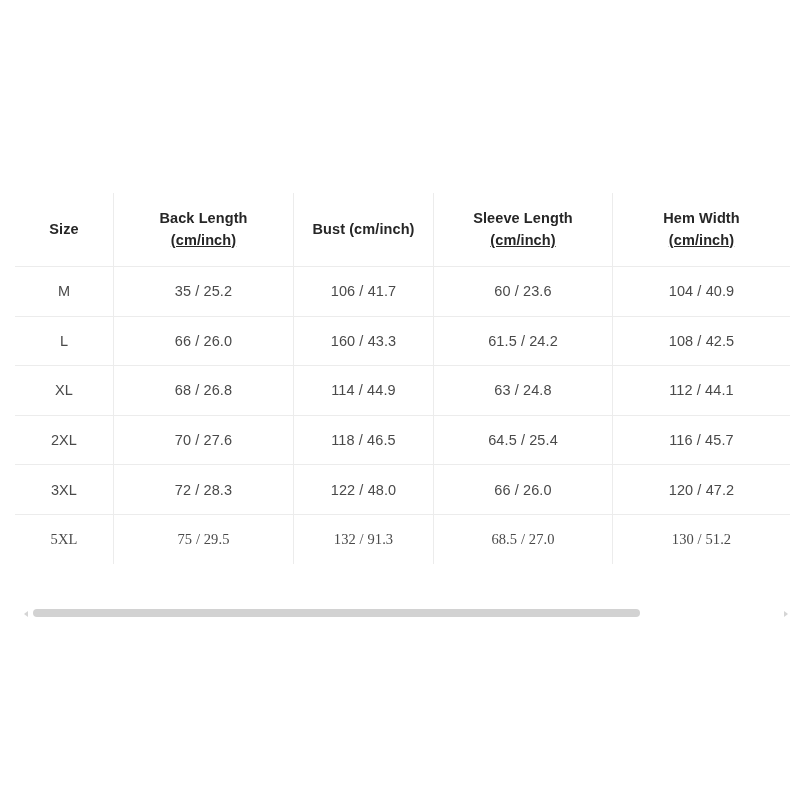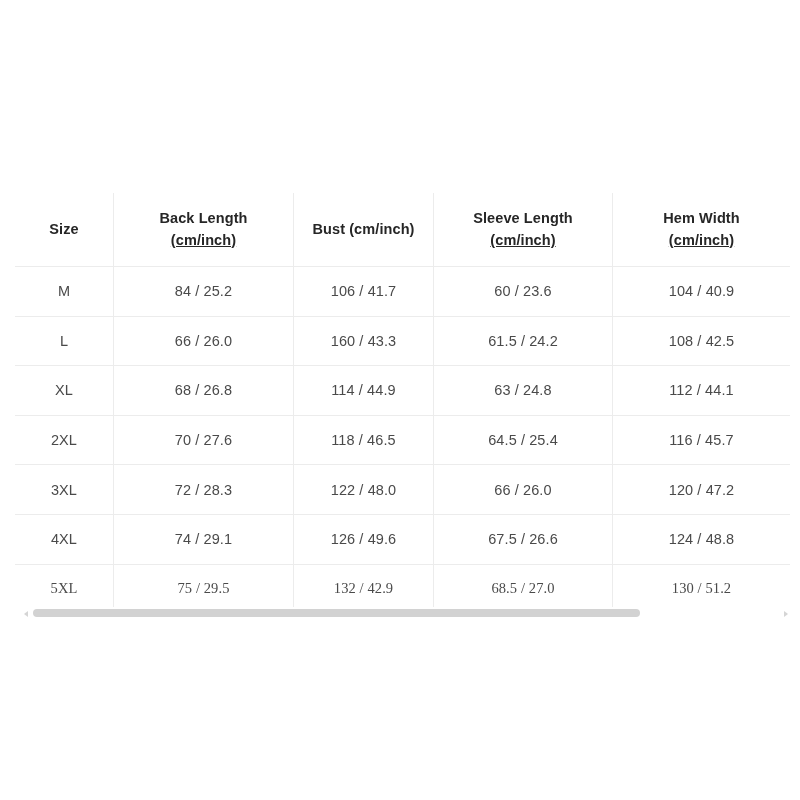--- a/index.html
+++ b/index.html
@@ -167,21 +167,21 @@
         </th>
         <th>
           <span class="hdr-l1">Hem Width</span>
           <span class="hdr-l2">(cm/inch)</span>
         </th>
       </tr>
     </thead>
     <tbody>
       <tr>
         <td class="cell-size">M</td>
-        <td>84 / 25.2</td>
+        <td>35 / 25.2</td>
         <td>106 / 41.7</td>
         <td>60 / 23.6</td>
         <td>104 / 40.9</td>
       </tr>
       <tr>
         <td class="cell-size">L</td>
         <td>66 / 26.0</td>
         <td>160 / 43.3</td>
         <td>61.5 / 24.2</td>
         <td>108 / 42.5</td>
@@ -201,30 +201,23 @@
         <td>116 / 45.7</td>
       </tr>
       <tr>
         <td class="cell-size">3XL</td>
         <td>72 / 28.3</td>
         <td>122 / 48.0</td>
         <td>66 / 26.0</td>
         <td>120 / 47.2</td>
       </tr>
       <tr>
-        <td class="cell-size">4XL</td>
-        <td>74 / 29.1</td>
-        <td>126 / 49.6</td>
-        <td>67.5 / 26.6</td>
-        <td>124 / 48.8</td>
-      </tr>
-      <tr>
         <td class="cell-size">5XL</td>
         <td>75 / 29.5</td>
-        <td>132 / 42.9</td>
+        <td>132 / 91.3</td>
         <td>68.5 / 27.0</td>
         <td>130 / 51.2</td>
       </tr>
     </tbody>
   </table>
 </div>
 
 <div id="hscrollbar">
   <div class="sb-track"></div>
   <div class="sb-arrow-left"></div>

